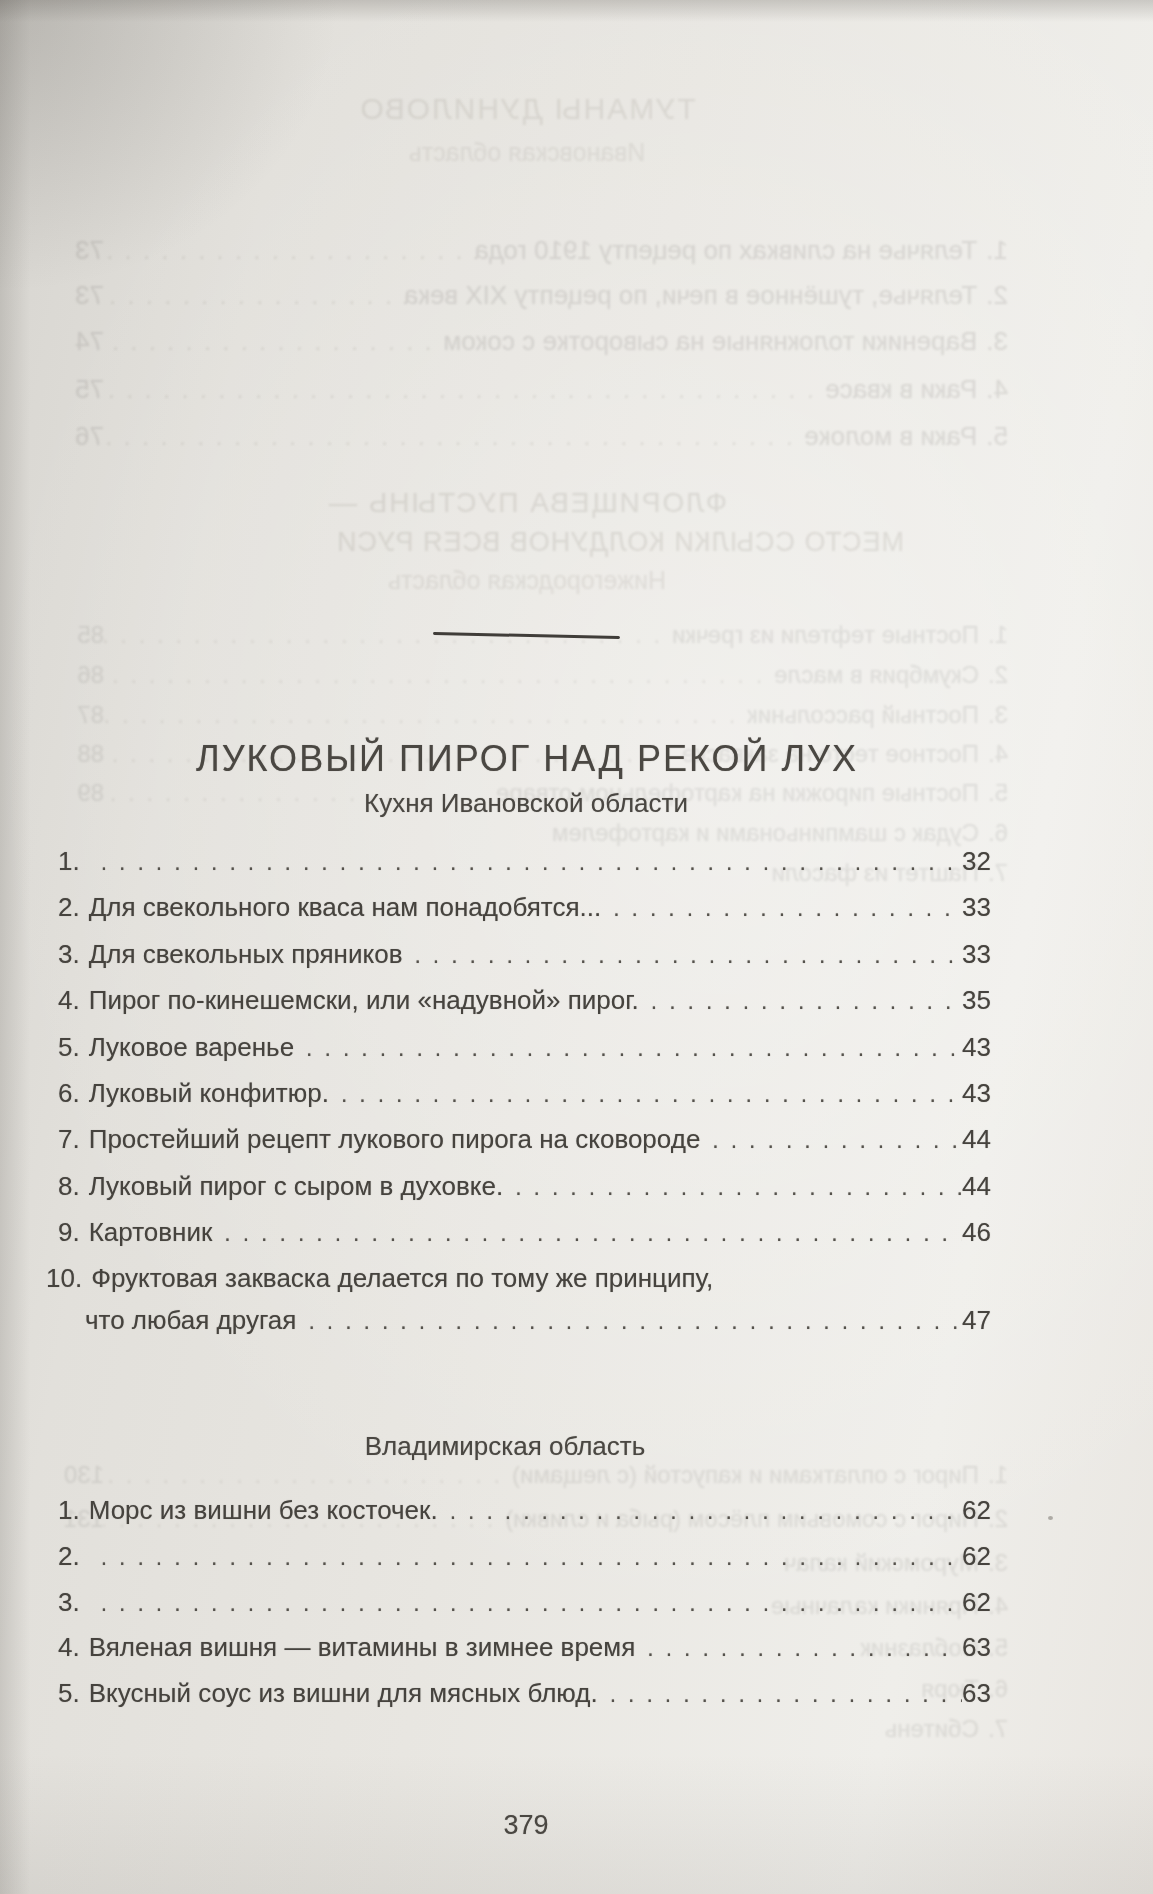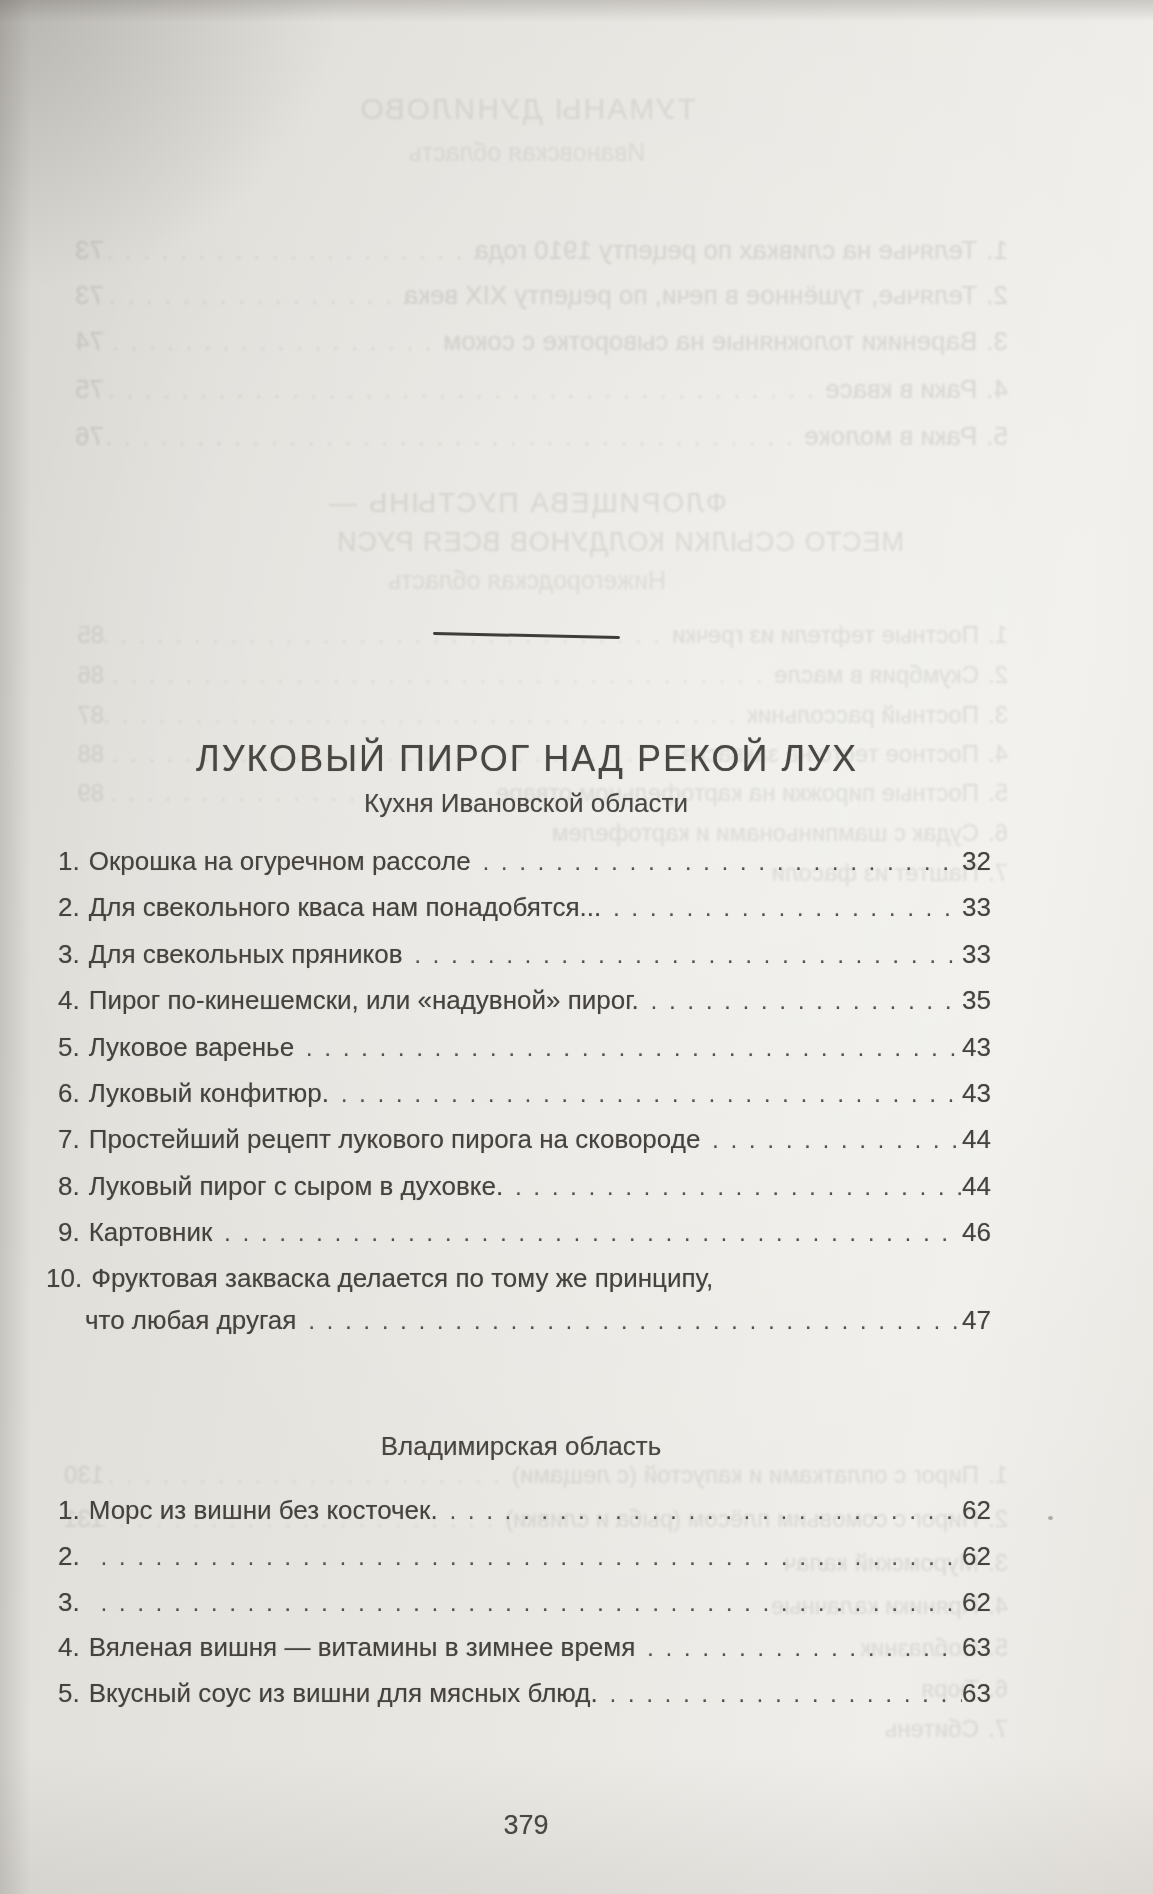--- a/index.html
+++ b/index.html
@@ -189,21 +189,20 @@
   </div>
     </div>
 
   <div class="abs title-rule"></div>
 
   <div class="abs sec-heading soft" style="top:738px;">ЛУКОВЫЙ ПИРОГ НАД РЕКОЙ ЛУХ</div>
   <div class="abs sec-subheading soft" style="top:788px;margin-left:21px;">Кухня Ивановской области</div>
   <div class="abs toc-list" id="list-0" style="top:838px;">
       <div class="row soft">
     <span class="num">1.</span>
-    <span class="txt">Окрошка на огуречном рассоле</span>
     <span class="dots">............................................................</span>
     <span class="pg">32</span>
   </div>
       <div class="row soft">
     <span class="num">2.</span>
     <span class="txt">Для свекольного кваса нам понадобятся...</span>
     <span class="dots">............................................................</span>
     <span class="pg">33</span>
   </div>
       <div class="row soft">
@@ -254,21 +253,21 @@
 
   </div>
       <div class="row soft row-b">
     <span class="num"></span>
     <span class="txt">что любая другая</span>
     <span class="dots">............................................................</span>
     <span class="pg">47</span>
   </div>
     </div>
 
-  <div class="abs sec-subheading soft" style="top:1431px;padding-left:16px;">Владимирская область</div>
+  <div class="abs sec-subheading soft" style="top:1431px;">Владимирская область</div>
   <div class="abs toc-list" id="list-1" style="top:1488px;">
       <div class="row soft">
     <span class="num">1.</span>
     <span class="txt">Морс из вишни без косточек.</span>
     <span class="dots">............................................................</span>
     <span class="pg">62</span>
   </div>
       <div class="row soft">
     <span class="num">2.</span>
     <span class="dots">............................................................</span>

